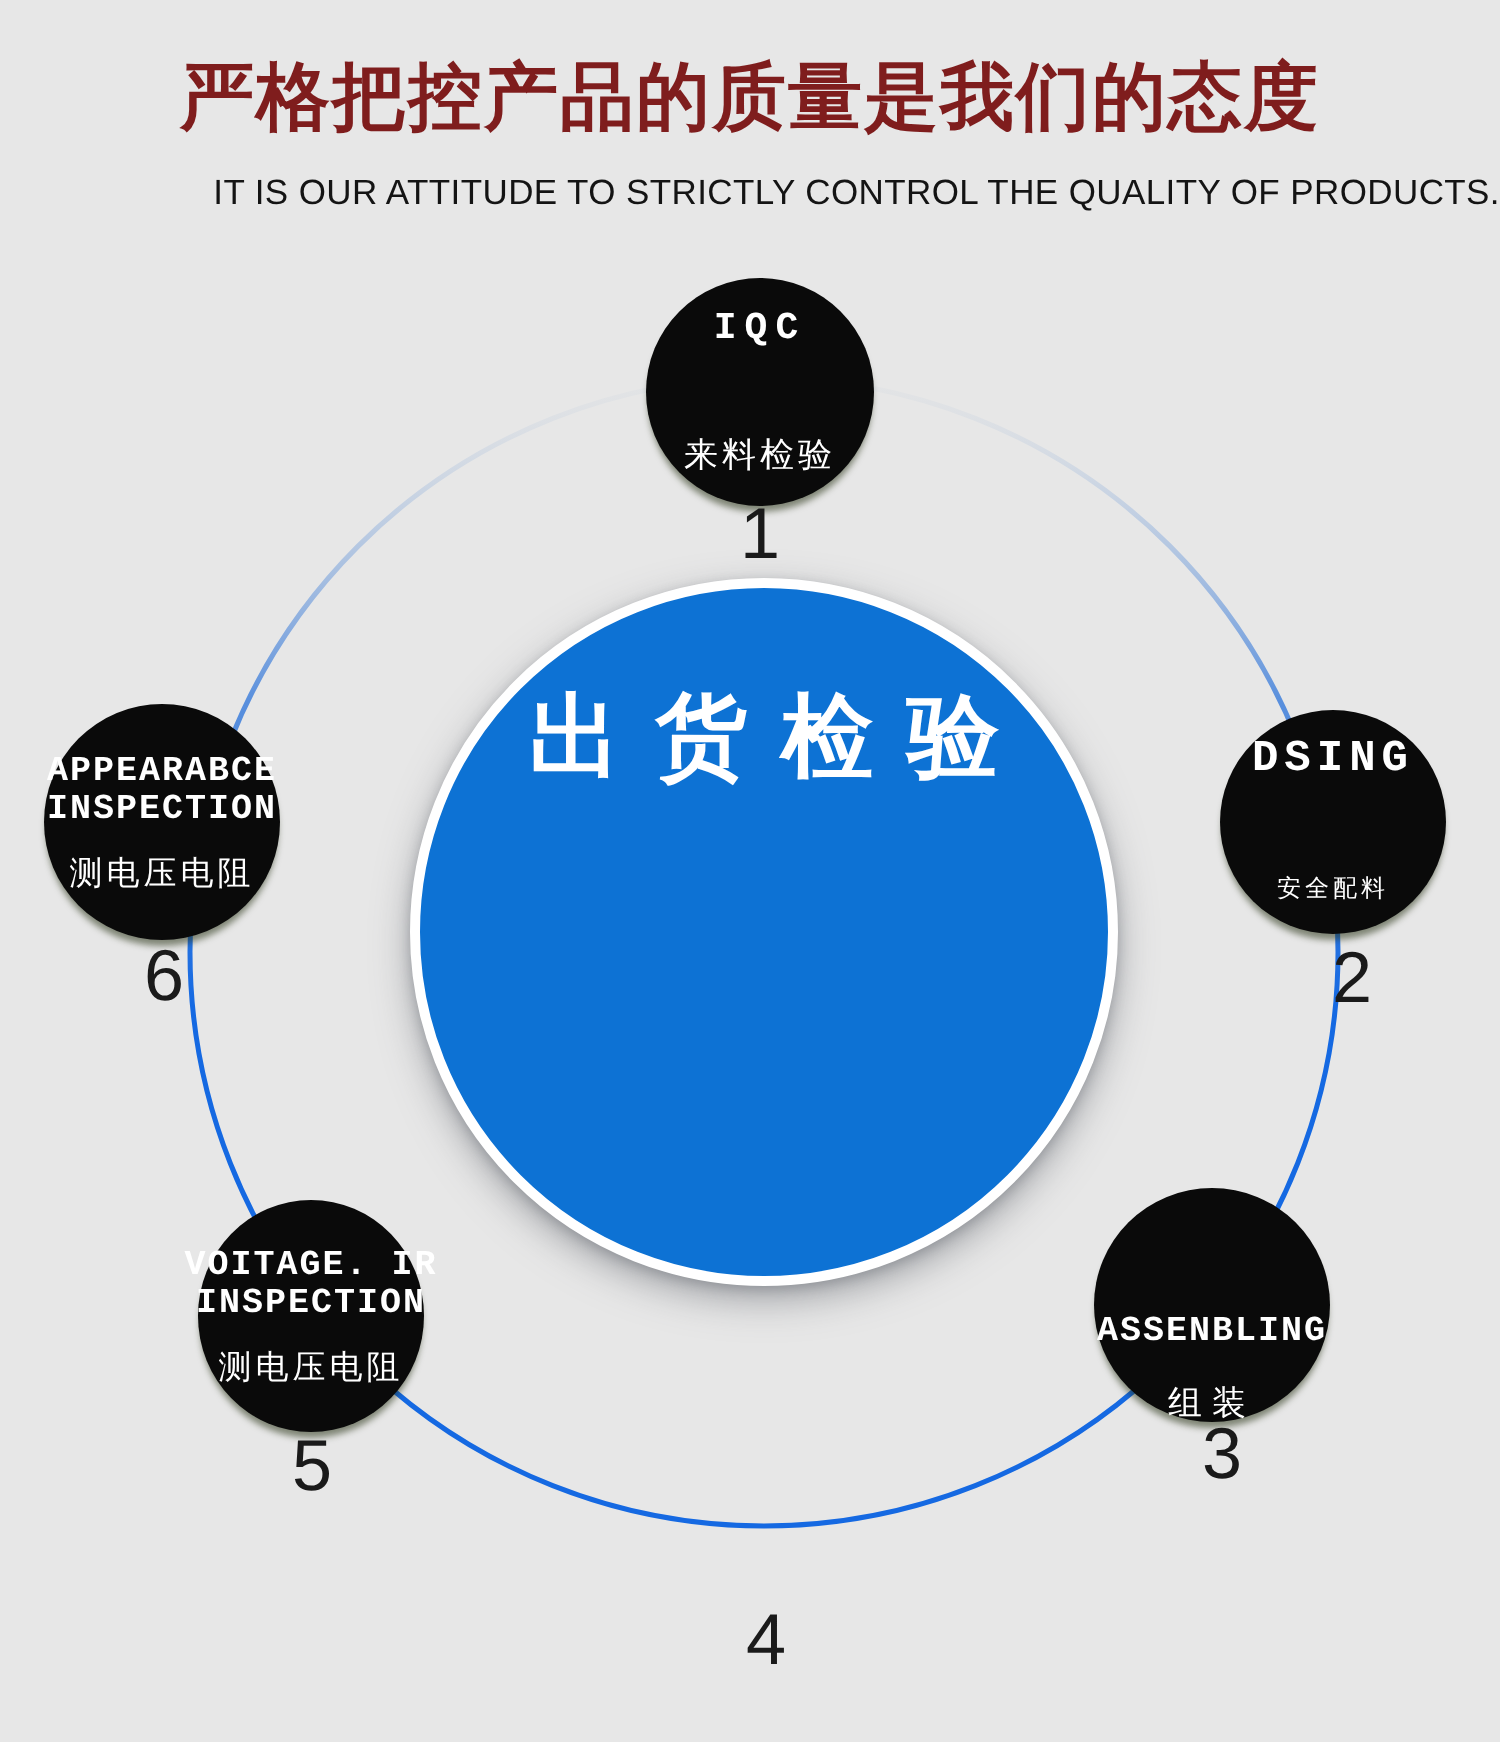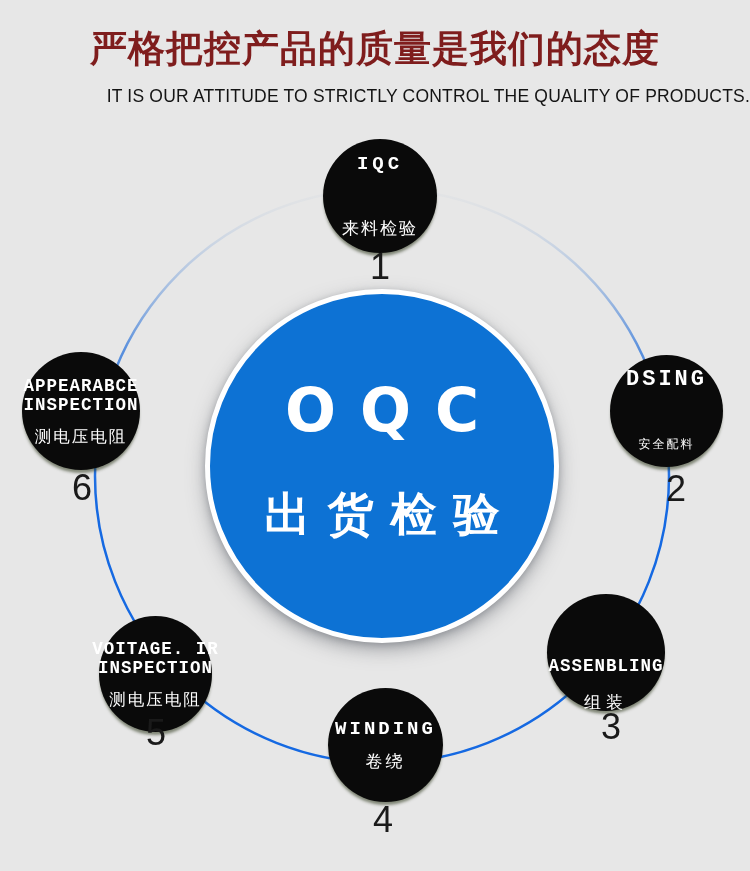--- a/index.html
+++ b/index.html
@@ -87,21 +87,21 @@
   .node-1{left:323px;top:139px;width:114px;height:114px;gap:32px;}
   .node-1 .en{font-size:19px;letter-spacing:4px;}
   .node-2{left:610px;top:355px;width:113px;height:112px;}
   .node-2 .en{font-size:22px;letter-spacing:3px;}
   .node-2 .zh{font-size:12px;margin-top:46px;}
   .node-3{left:547px;top:594px;width:118px;height:117px;justify-content:flex-end;}
   .node-3 .zh{letter-spacing:5px;margin-top:17px;}
   .node-4{left:328px;top:688px;width:115px;height:114px;}
   .node-4 .en{font-size:19px;letter-spacing:3px;}
   .node-4 .zh{letter-spacing:3px;}
-  .node-5{left:99px;top:616px;width:113px;height:116px;}
+  .node-5{left:99px;top:600px;width:113px;height:116px;}
   .node-5 .zh{font-size:16.5px;}
   .node-6{left:22px;top:352px;width:118px;height:118px;}
   .node-6 .zh{font-size:16.5px;}
   
   .num{
     position:absolute;
     transform:translate(-50%,-50%);
     font-size:36px;color:#1a1a1a;
     font-family:"Liberation Sans","DejaVu Sans",sans-serif;
   }
@@ -126,21 +126,20 @@
         <stop offset="0" class="stop-a"></stop>
         <stop offset="0.28" class="stop-b"></stop>
         <stop offset="0.55" class="stop-c"></stop>
         <stop offset="1" class="stop-c"></stop>
       </linearGradient>
     </defs>
     <circle cx="382" cy="476" r="287" fill="none" stroke="url(#ringGrad)" stroke-width="2.5"></circle>
   </svg>
 
   <div class="center-circle">
-    <div class="center-abbr">OQC</div>
     <div class="center-label">出货检验</div>
   </div>
 
   <div class="node node-1">
     <span class="en">IQC</span>
 
     <span class="zh">来料检验</span>
   </div>
 
   <div class="node node-2">
@@ -148,25 +147,20 @@
 
     <span class="zh">安全配料</span>
   </div>
 
   <div class="node node-3">
     <span class="en">ASSENBLING</span>
 
     <span class="zh">组装</span>
   </div>
 
-  <div class="node node-4">
-    <span class="en">WINDING</span>
-
-    <span class="zh">卷绕</span>
-  </div>
 
   <div class="node node-5">
     <span class="en">VOITAGE. IR</span>
     <span class="en">INSPECTION</span>
     <span class="zh">测电压电阻</span>
   </div>
 
   <div class="node node-6">
     <span class="en">APPEARABCE</span>
     <span class="en">INSPECTION</span>

